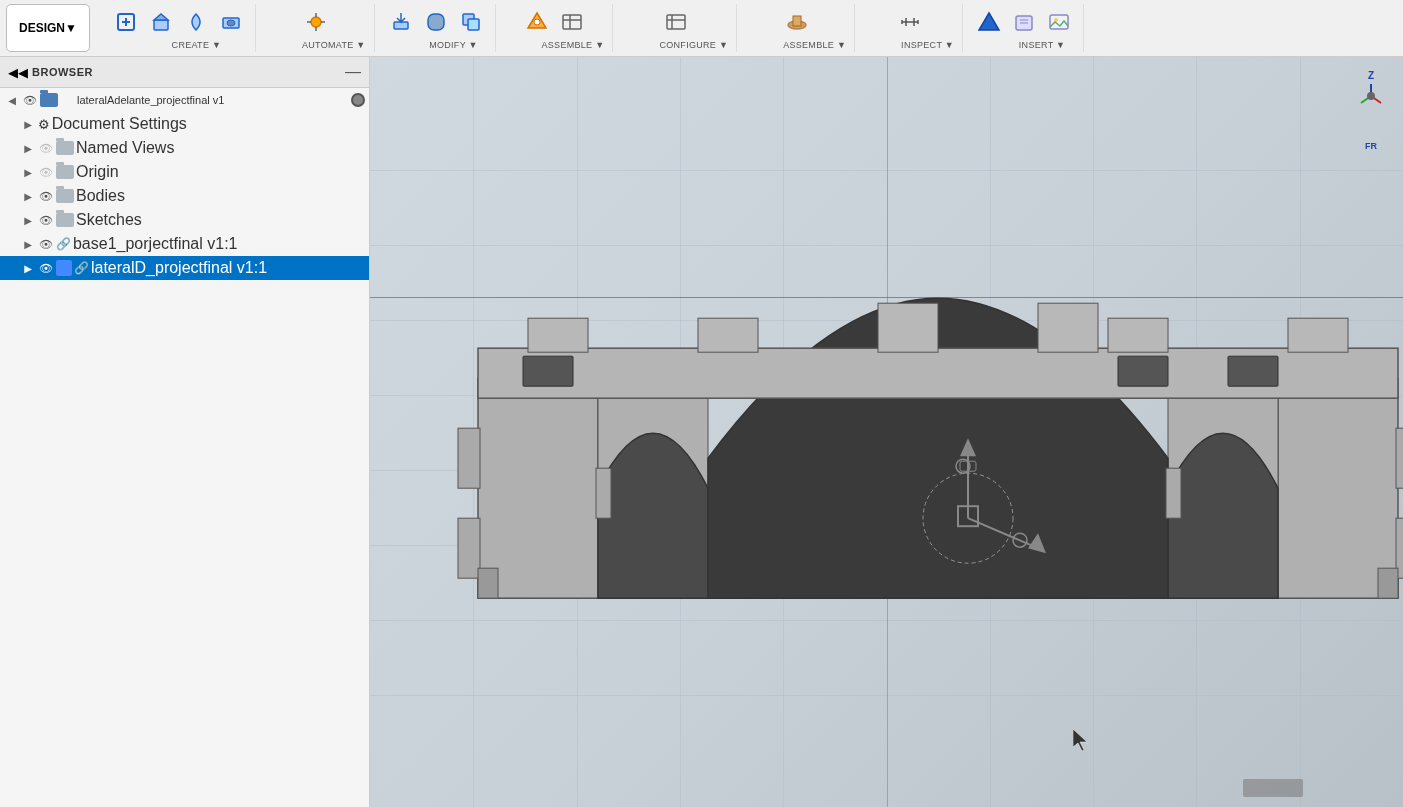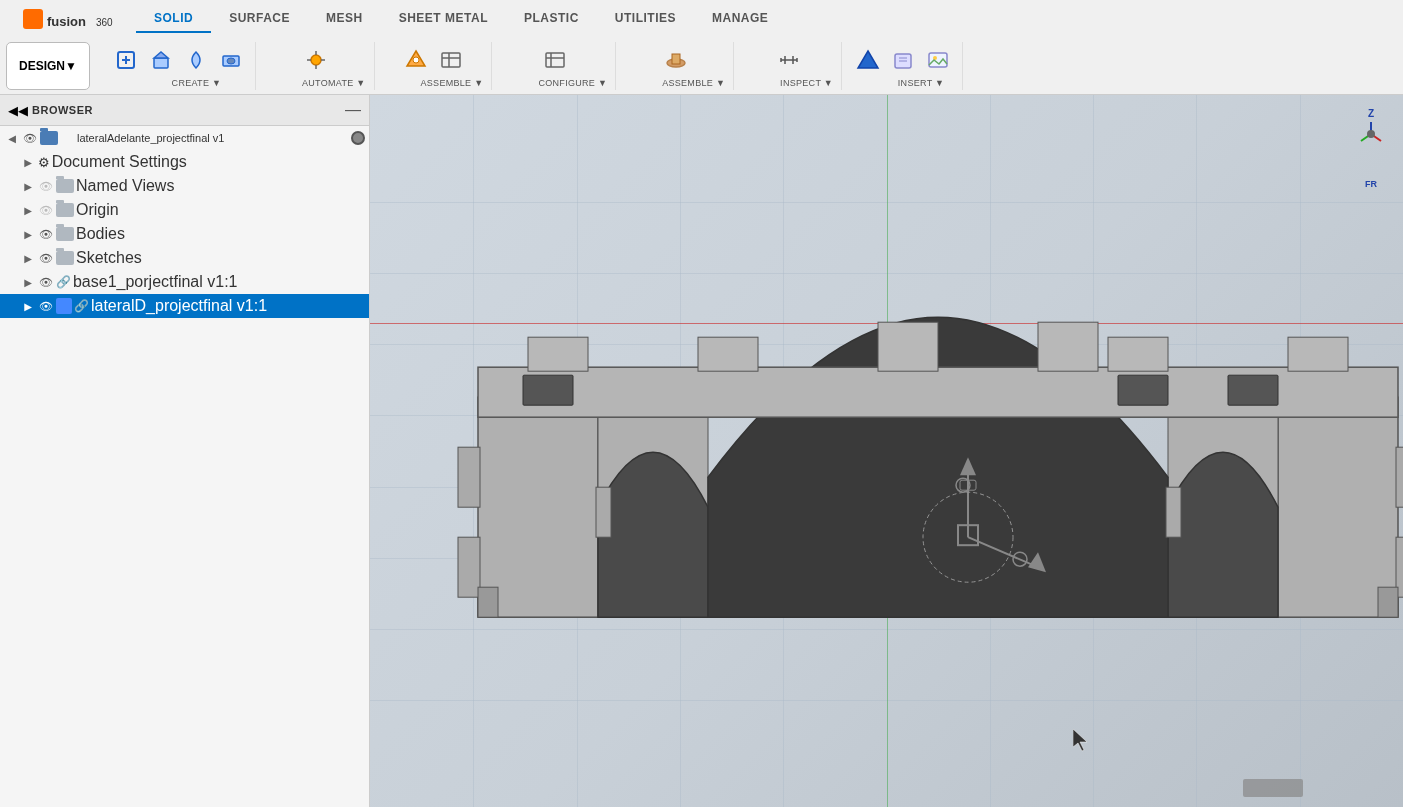--- a/index.html
+++ b/index.html
@@ -59,40 +59,20 @@
     .grid-line-h { position: absolute; left: 0; right: 0; height: 1px; background: #aab8c8; opacity: 0.4; }
     .grid-line-v { position: absolute; top: 0; bottom: 0; width: 1px; background: #aab8c8; opacity: 0.4; }
 
     .toolbar-top-row { display: flex; align-items: center; padding: 0 6px; }
     .logo-area { width: 130px; display: flex; align-items: center; justify-content: center; padding: 4px; flex-shrink: 0; }
   </style>
 </head>
 <body>
 
 <div class="toolbar">
-  <div class="toolbar-top-row">
-
-    <div class="logo-area">
-      <svg width="100" height="30" viewBox="0 0 100 30">
-        <rect x="2" y="5" width="20" height="20" rx="3" fill="#FF6B00"></rect>
-        <text x="26" y="22" font-size="13" font-weight="bold" fill="#333">fusion</text>
-        <text x="75" y="22" font-size="10" fill="#333">360</text>
-      </svg>
-    </div>
-
-    <div class="toolbar-tabs" style="padding-left:0; border-bottom:none; flex:1;">
-      <div class="toolbar-tab active">SOLID</div>
-      <div class="toolbar-tab">SURFACE</div>
-      <div class="toolbar-tab">MESH</div>
-      <div class="toolbar-tab">SHEET METAL</div>
-      <div class="toolbar-tab">PLASTIC</div>
-      <div class="toolbar-tab">UTILITIES</div>
-      <div class="toolbar-tab">MANAGE</div>
-    </div>
-  </div>
 
   <div class="toolbar-buttons">
 
     <button class="design-btn">
       <span>DESIGN</span>
       <span>▼</span>
     </button>
 
     <div class="tool-group">
       <div class="tool-group-icons">
@@ -132,20 +112,42 @@
             <line x1="12" y1="3" x2="12" y2="7"></line>
             <line x1="12" y1="17" x2="12" y2="21"></line>
             <line x1="3" y1="12" x2="7" y2="12"></line>
             <line x1="17" y1="12" x2="21" y2="12"></line>
           </svg>
         </div>
       </div>
       <div class="tool-group-label">AUTOMATE ▼</div>
     </div>
 
+    <div class="tool-group">
+      <div class="tool-group-icons">
+        <div class="tool-icon">
+          <svg viewBox="0 0 24 24" fill="none">
+            <rect x="5" y="12" width="14" height="7" rx="1" fill="#aaccff" stroke="#2266cc" stroke-width="1.5"></rect>
+            <polyline points="12,3 12,12 8,8 12,12 16,8" stroke="#2266cc" stroke-width="1.5" fill="none"></polyline>
+          </svg>
+        </div>
+        <div class="tool-icon">
+          <svg viewBox="0 0 24 24" fill="none">
+            <rect x="4" y="4" width="16" height="16" rx="6" fill="#88aacc" stroke="#2266cc" stroke-width="1.5"></rect>
+          </svg>
+        </div>
+        <div class="tool-icon">
+          <svg viewBox="0 0 24 24" fill="none">
+            <rect x="4" y="4" width="11" height="11" rx="1" fill="#aaccff" stroke="#2266cc" stroke-width="1.5"></rect>
+            <rect x="9" y="9" width="11" height="11" rx="1" fill="#aaddff" stroke="#2266cc" stroke-width="1.5"></rect>
+          </svg>
+        </div>
+      </div>
+      <div class="tool-group-label">MODIFY ▼</div>
+    </div>
 
     <div class="tool-group">
       <div class="tool-group-icons">
         <div class="tool-icon">
           <svg viewBox="0 0 24 24" fill="none">
             <polygon points="12,3 21,18 3,18" fill="#ffaa44" stroke="#cc7700" stroke-width="1.5"></polygon>
             <circle cx="12" cy="12" r="3" fill="#fff" stroke="#cc7700" stroke-width="1"></circle>
           </svg>
         </div>
         <div class="tool-icon">

